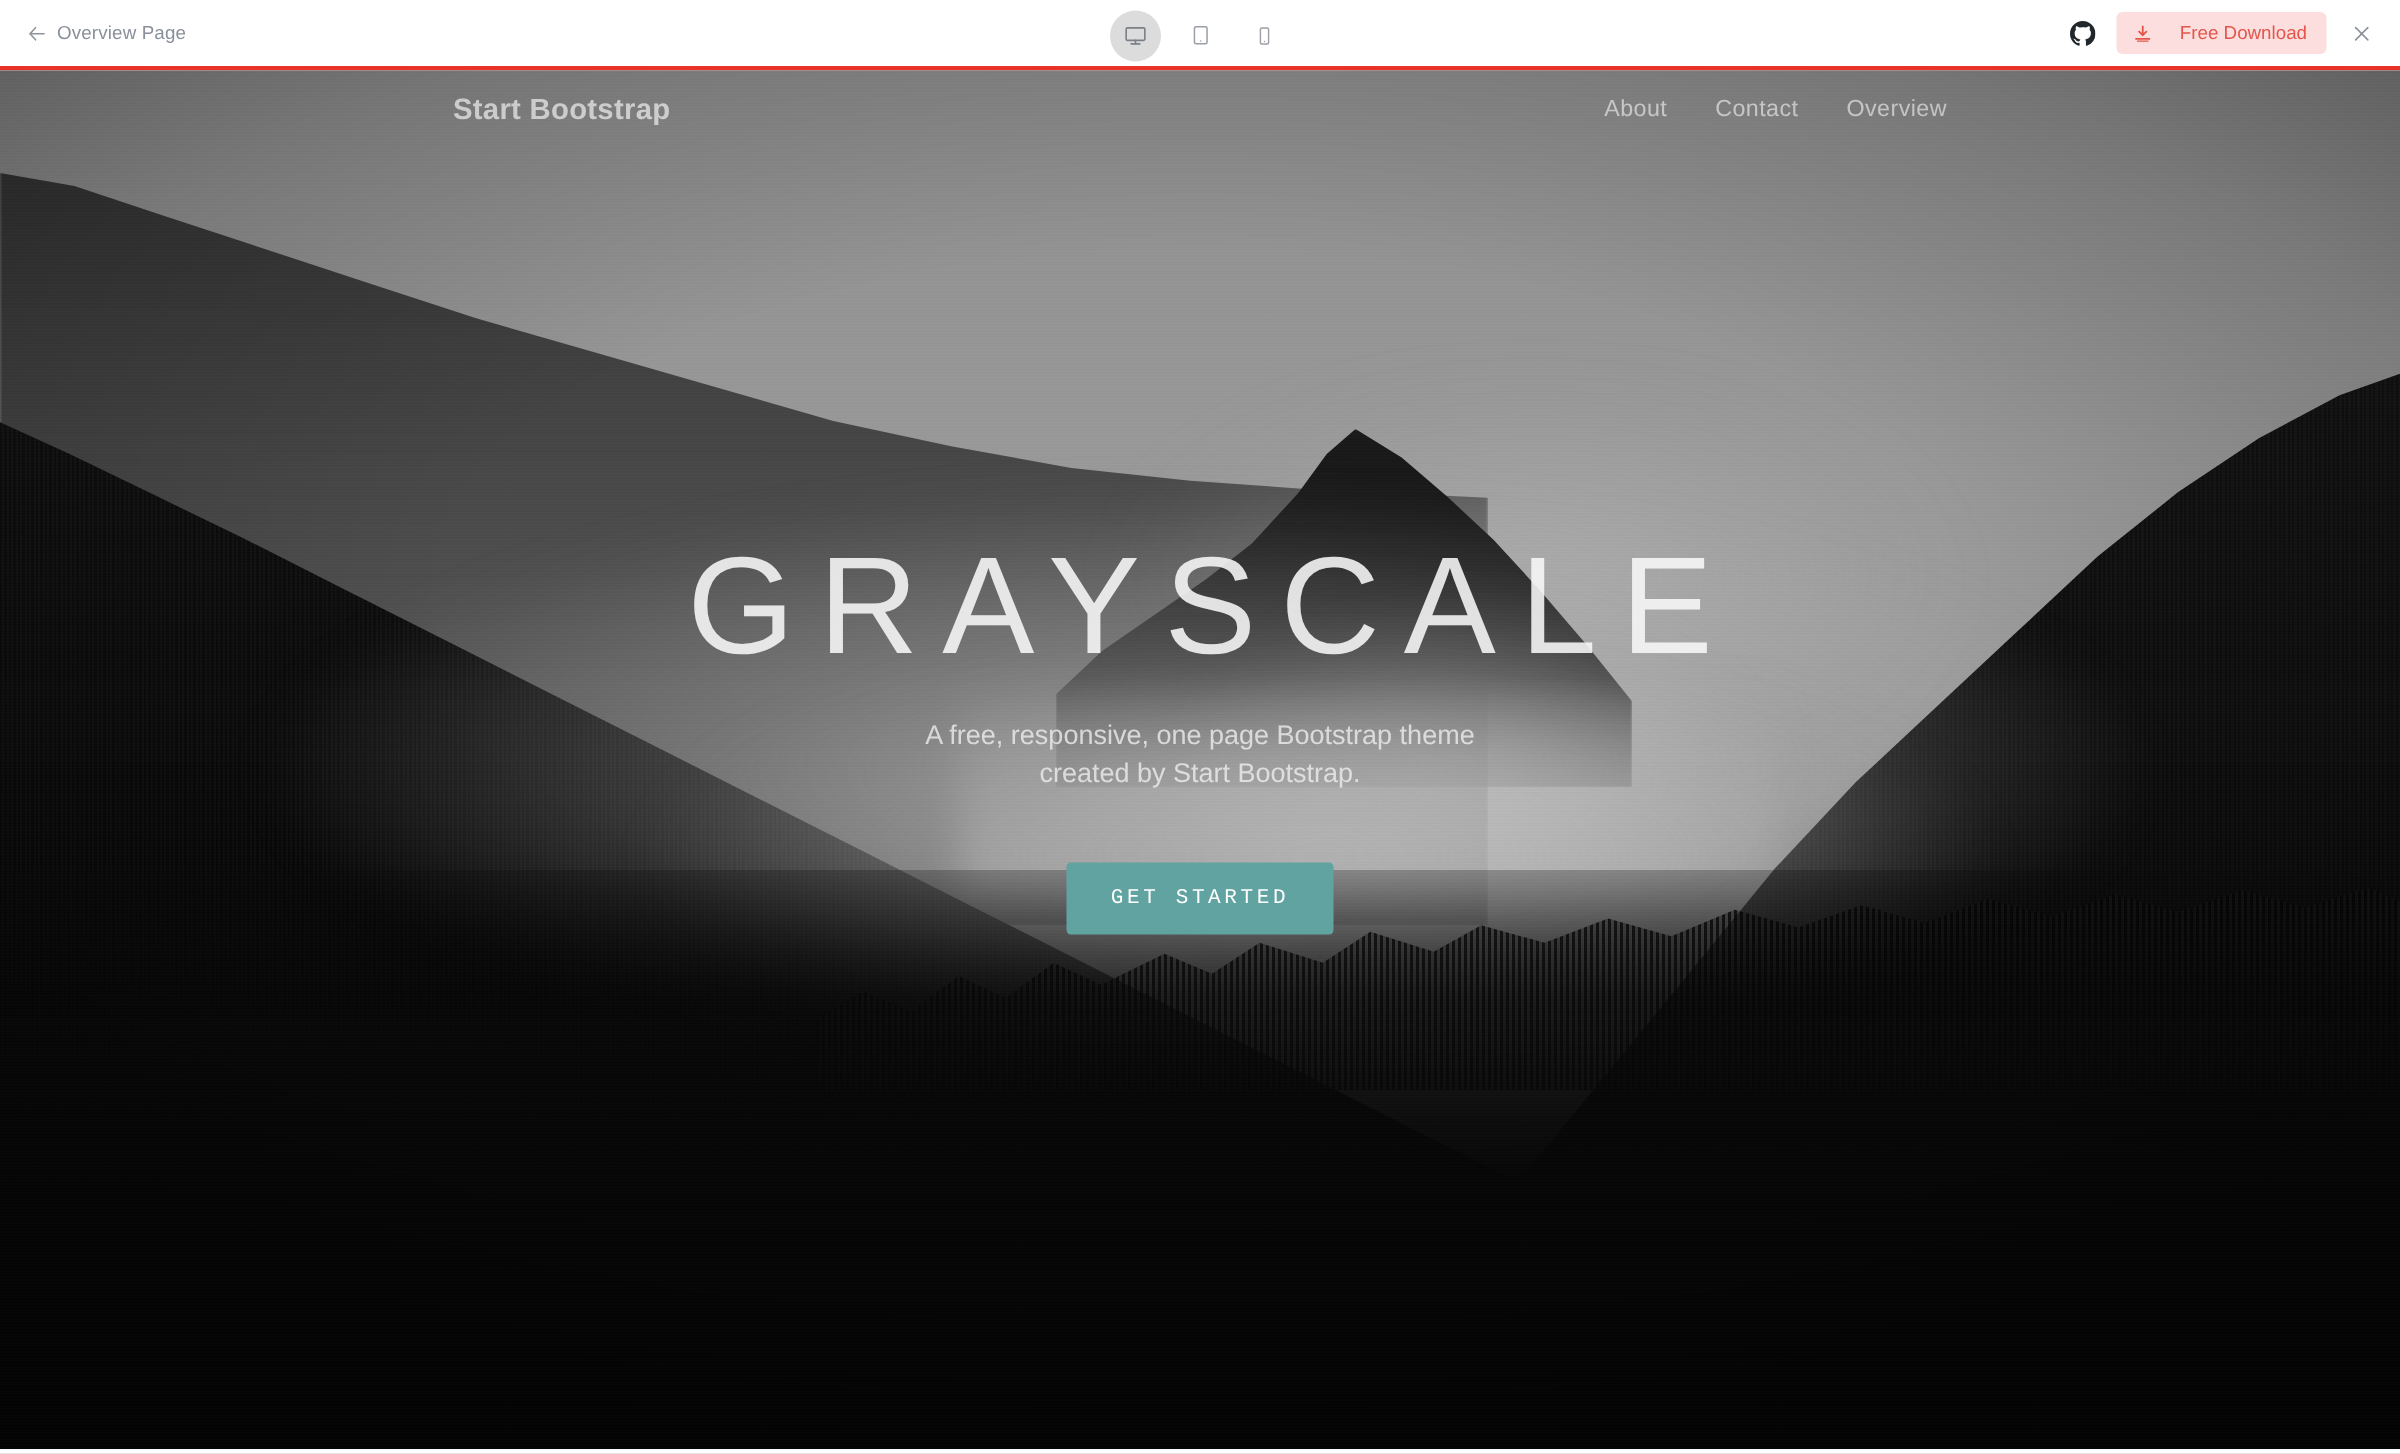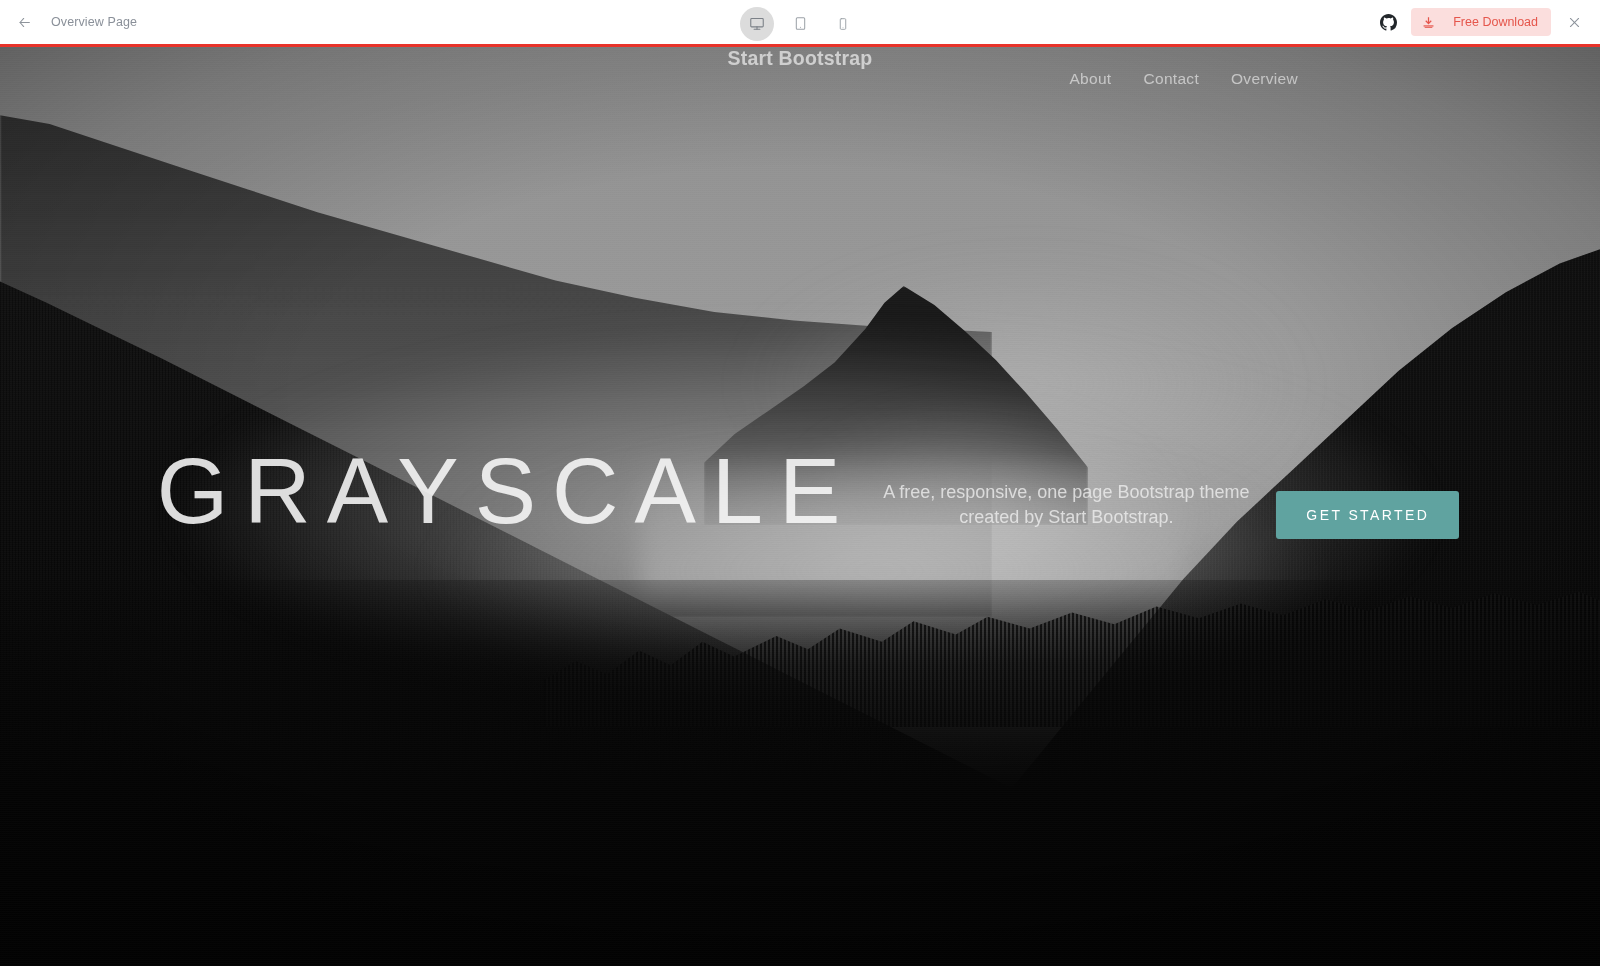--- a/index.html
+++ b/index.html
@@ -15,21 +15,21 @@
   .toolbar{
     position:relative;
     height:47px;
     width:100%;
     background:#ffffff;
     display:flex;
     align-items:center;
     border-bottom:3px solid #e8332a;
   }
   .tb-left{
-    display:flex; align-items:center; gap:20px;
+    display:flex; align-items:center; gap:7px;
     padding-left:18px;
     flex:0 0 auto;
     cursor:pointer;
   }
   .back-arrow{
     width:13px; height:13px;
     display:inline-block;
     color:#8e949b;
   }
   .back-arrow svg{ display:block; }
@@ -227,21 +227,20 @@
 
   
   .site-nav{
     position:absolute;
     left:0; right:0; top:0;
     height:52px;
     display:flex;
     align-items:center;
     padding:0 302px 0 302px;
     z-index:5;
-    flex-direction:column;
   }
   .brand{
     font-size:19.5px;
     font-weight:bold;
     color:rgba(255,255,255,.62);
     letter-spacing:.2px;
     cursor:pointer;
     white-space:nowrap;
   }
   .nav-links{
@@ -257,21 +256,21 @@
     letter-spacing:.3px;
     cursor:pointer;
     white-space:nowrap;
   }
 
   
   .hero{
     position:absolute;
     inset:0;
     display:flex;
-    flex-direction:row;
+    flex-direction:column;
     align-items:center;
     justify-content:center;
     z-index:4;
     padding-bottom:32px;
   }
   .hero-title{
     font-size:92px;
     font-weight:normal;
     letter-spacing:16px;
     color:rgba(248,248,248,.88);
@@ -291,21 +290,21 @@
   .hero-btn{
     margin-top:48px;
     background:#60a3a0;
     color:#ffffff;
     border:none;
     border-radius:3px;
     padding:0 30px;
     height:48px;
     min-width:142px;
     font-size:14px;
-    font-family:Liberation Sans, sans-serif;
+    font-family:Liberation Mono, monospace;
     letter-spacing:2.4px;
     font-weight:500;
     cursor:pointer;
     white-space:nowrap;
   }
 </style>
 </head>
 <body>
 
 <div class="toolbar">

